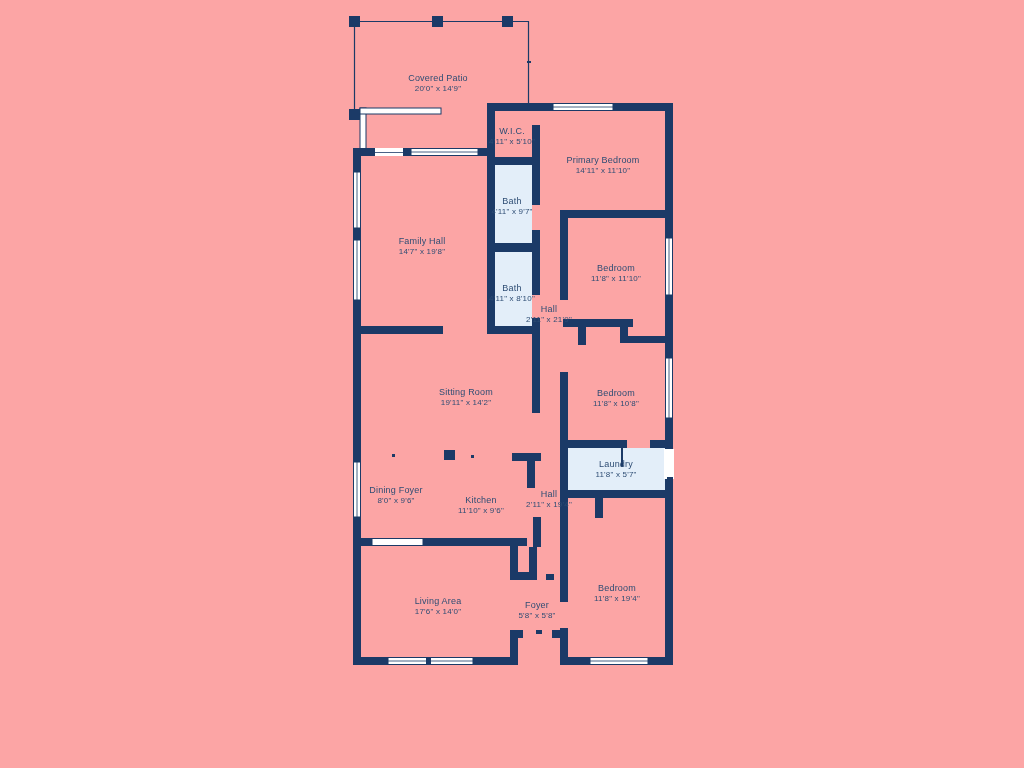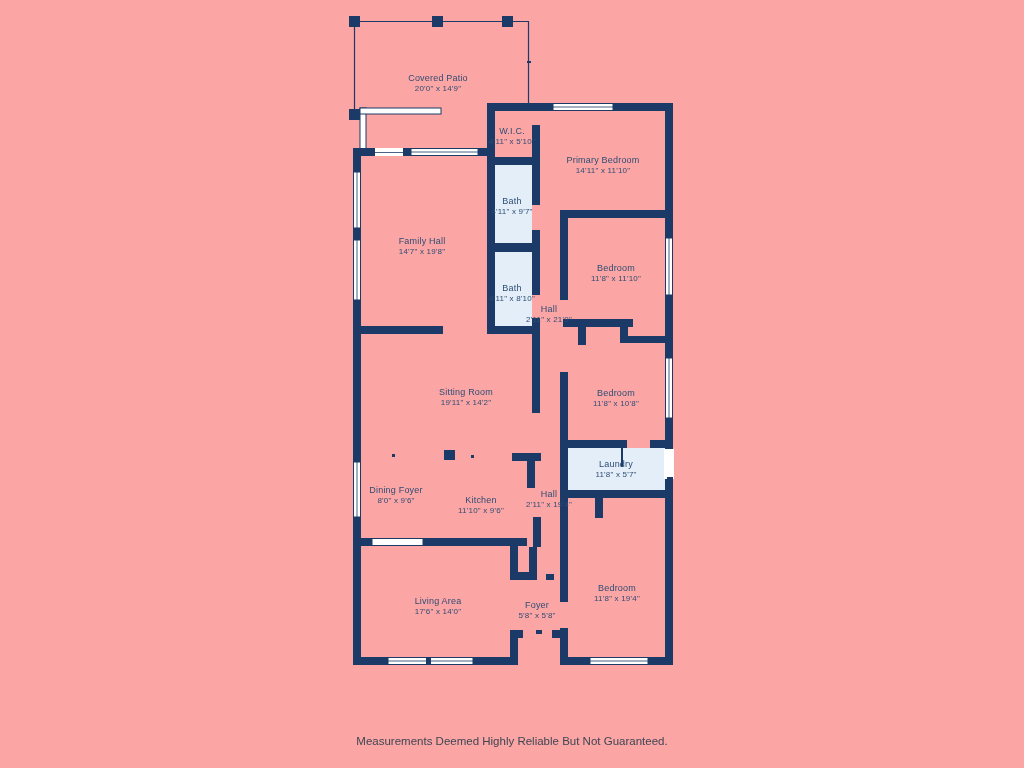--- a/index.html
+++ b/index.html
@@ -201,14 +201,13 @@
     </div>
   <div class="room-label" style="left:537px;top:600px">
       <div class="rname">Foyer</div>
       <div class="rdims">5'8" x 5'8"</div>
     </div>
   <div class="room-label" style="left:617px;top:583px">
       <div class="rname">Bedroom</div>
       <div class="rdims">11'8" x 19'4"</div>
     </div>
 
-  <div id="disclaimer">Measurements Deemed Highly Reliable But Not Guaranteed.</div>
 </div>
 
 </body></html>

